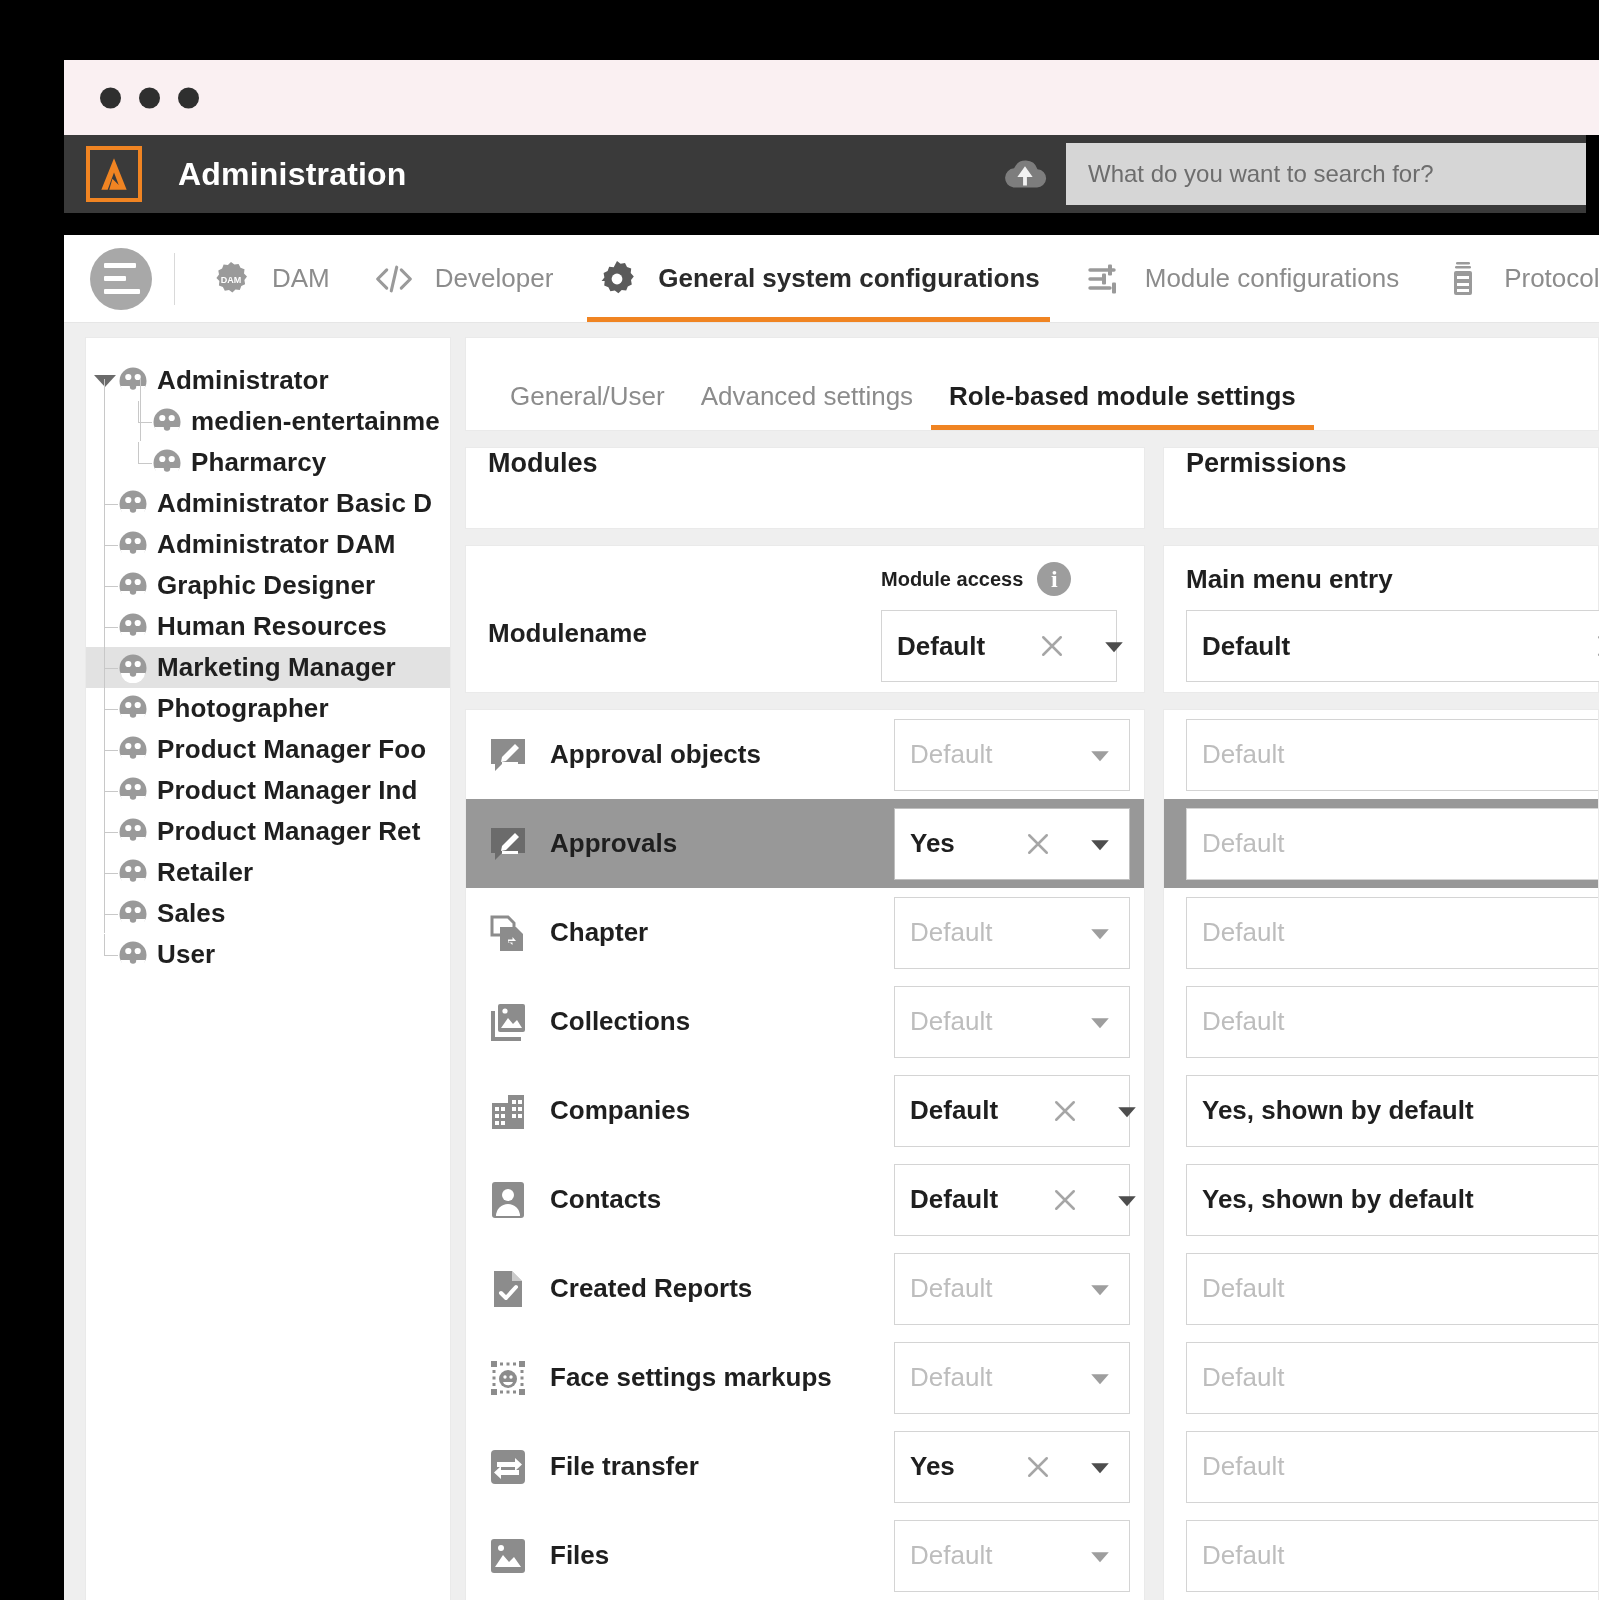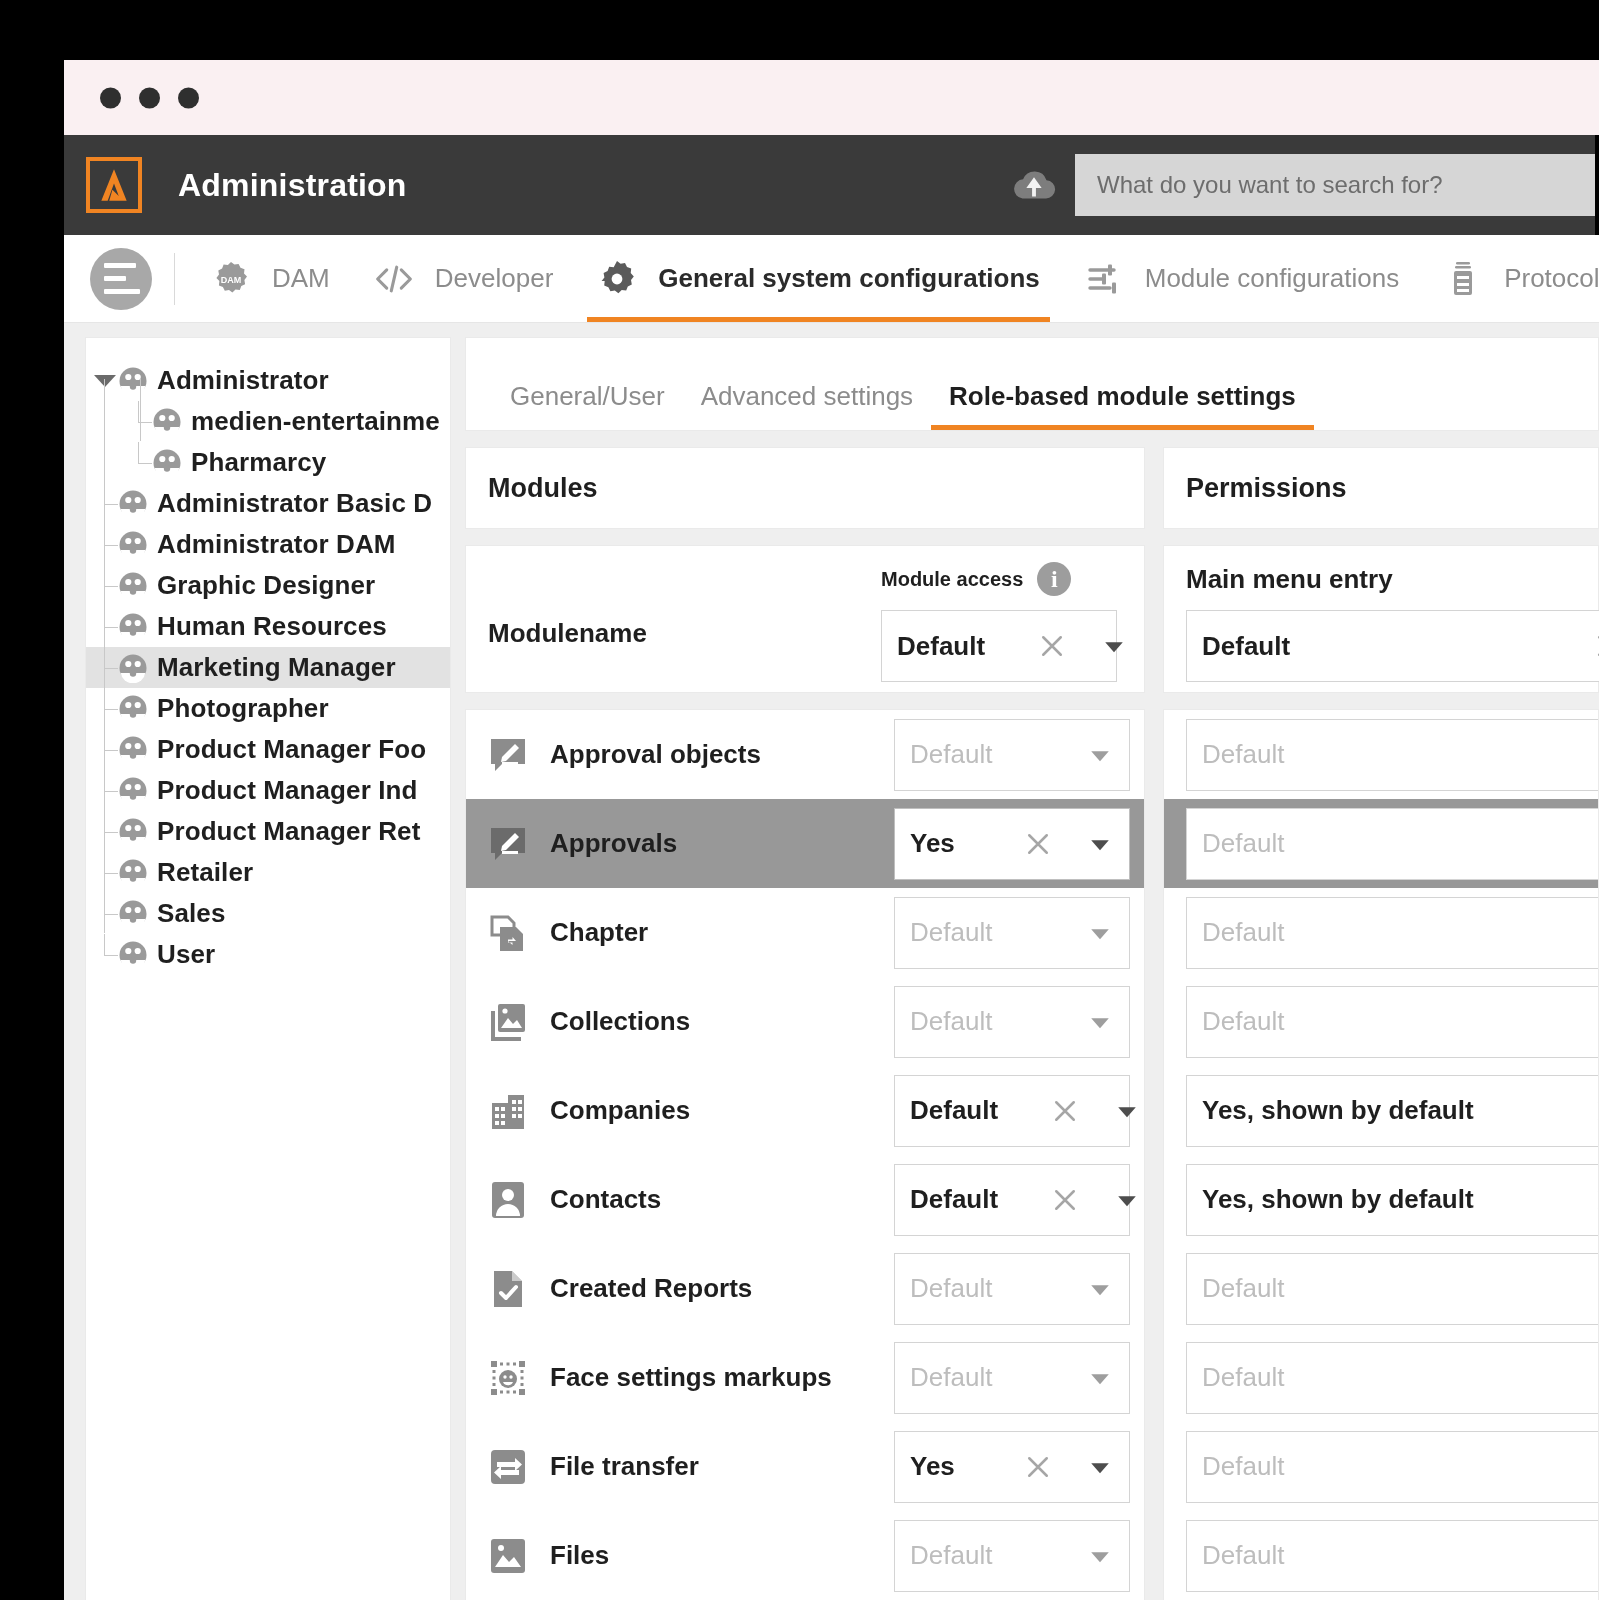--- a/index.html
+++ b/index.html
@@ -16,21 +16,21 @@
   .chrome-bar {
     position: absolute; left: 64px; top: 60px; right: 0; height: 75px;
     background: #faf0f2;
   }
   .chrome-dots { position:absolute; left: 36px; top: 50%; transform: translateY(-50%); display:flex; gap:18px; }
   .chrome-dot { width: 21px; height: 21px; border-radius: 50%; background:#2f2f2f; }
   .chrome-tab-stub { position:absolute; left:0; top:92px; width:64px; height:16px; background:#000; }
 
   
   .app-header {
-    position:absolute; left:64px; top:135px; right:4px; height:100px;
+    position:absolute; left:64px; top:135px; right:13px; height:78px;
     background:#3a3a3a; display:flex; align-items:center;
   }
   .logo {
     width: 56px; height: 56px; margin-left: 22px;
     border: 4px solid #f08422; position: relative; flex: none;
   }
   .logo-a {
     position:absolute; inset: 5px;
   }
   .app-title {
@@ -121,21 +121,21 @@
   .tab.active { color:#1f1f1f; font-weight:700; }
   .tab.active::after{ content:""; position:absolute; left:0; right:0; bottom:0; height:5px; background:#f08422; }
 
   .cols { display:flex; gap:18px; margin-top:16px; }
   .col-modules { width: 680px; flex:none; }
   .col-perms { flex:1 1 auto; min-width:0; }
 
   .card {
     background:#fff; border:1px solid #eaeaea;
   }
-  .card-title { height:82px; display:flex; align-items:center; padding-left:22px; }
+  .card-title { height:82px; display:flex; align-items:flex-start; padding-left:22px; }
   .card-title span { font-size:27px; font-weight:700; color:#1f1f1f; }
 
   .hdr-card { margin-top:16px; height:148px; position:relative; }
   .hdr-modname {
     position:absolute; left:22px; top:72px; font-size:26px; color:#1f1f1f; font-weight:600;
   }
   .hdr-access {
     position:absolute; left:415px; top:16px; display:flex; align-items:center; gap:14px;
   }
   .hdr-access .lbl { font-size:20px; color:#1f1f1f; font-weight:600; white-space:nowrap; }

